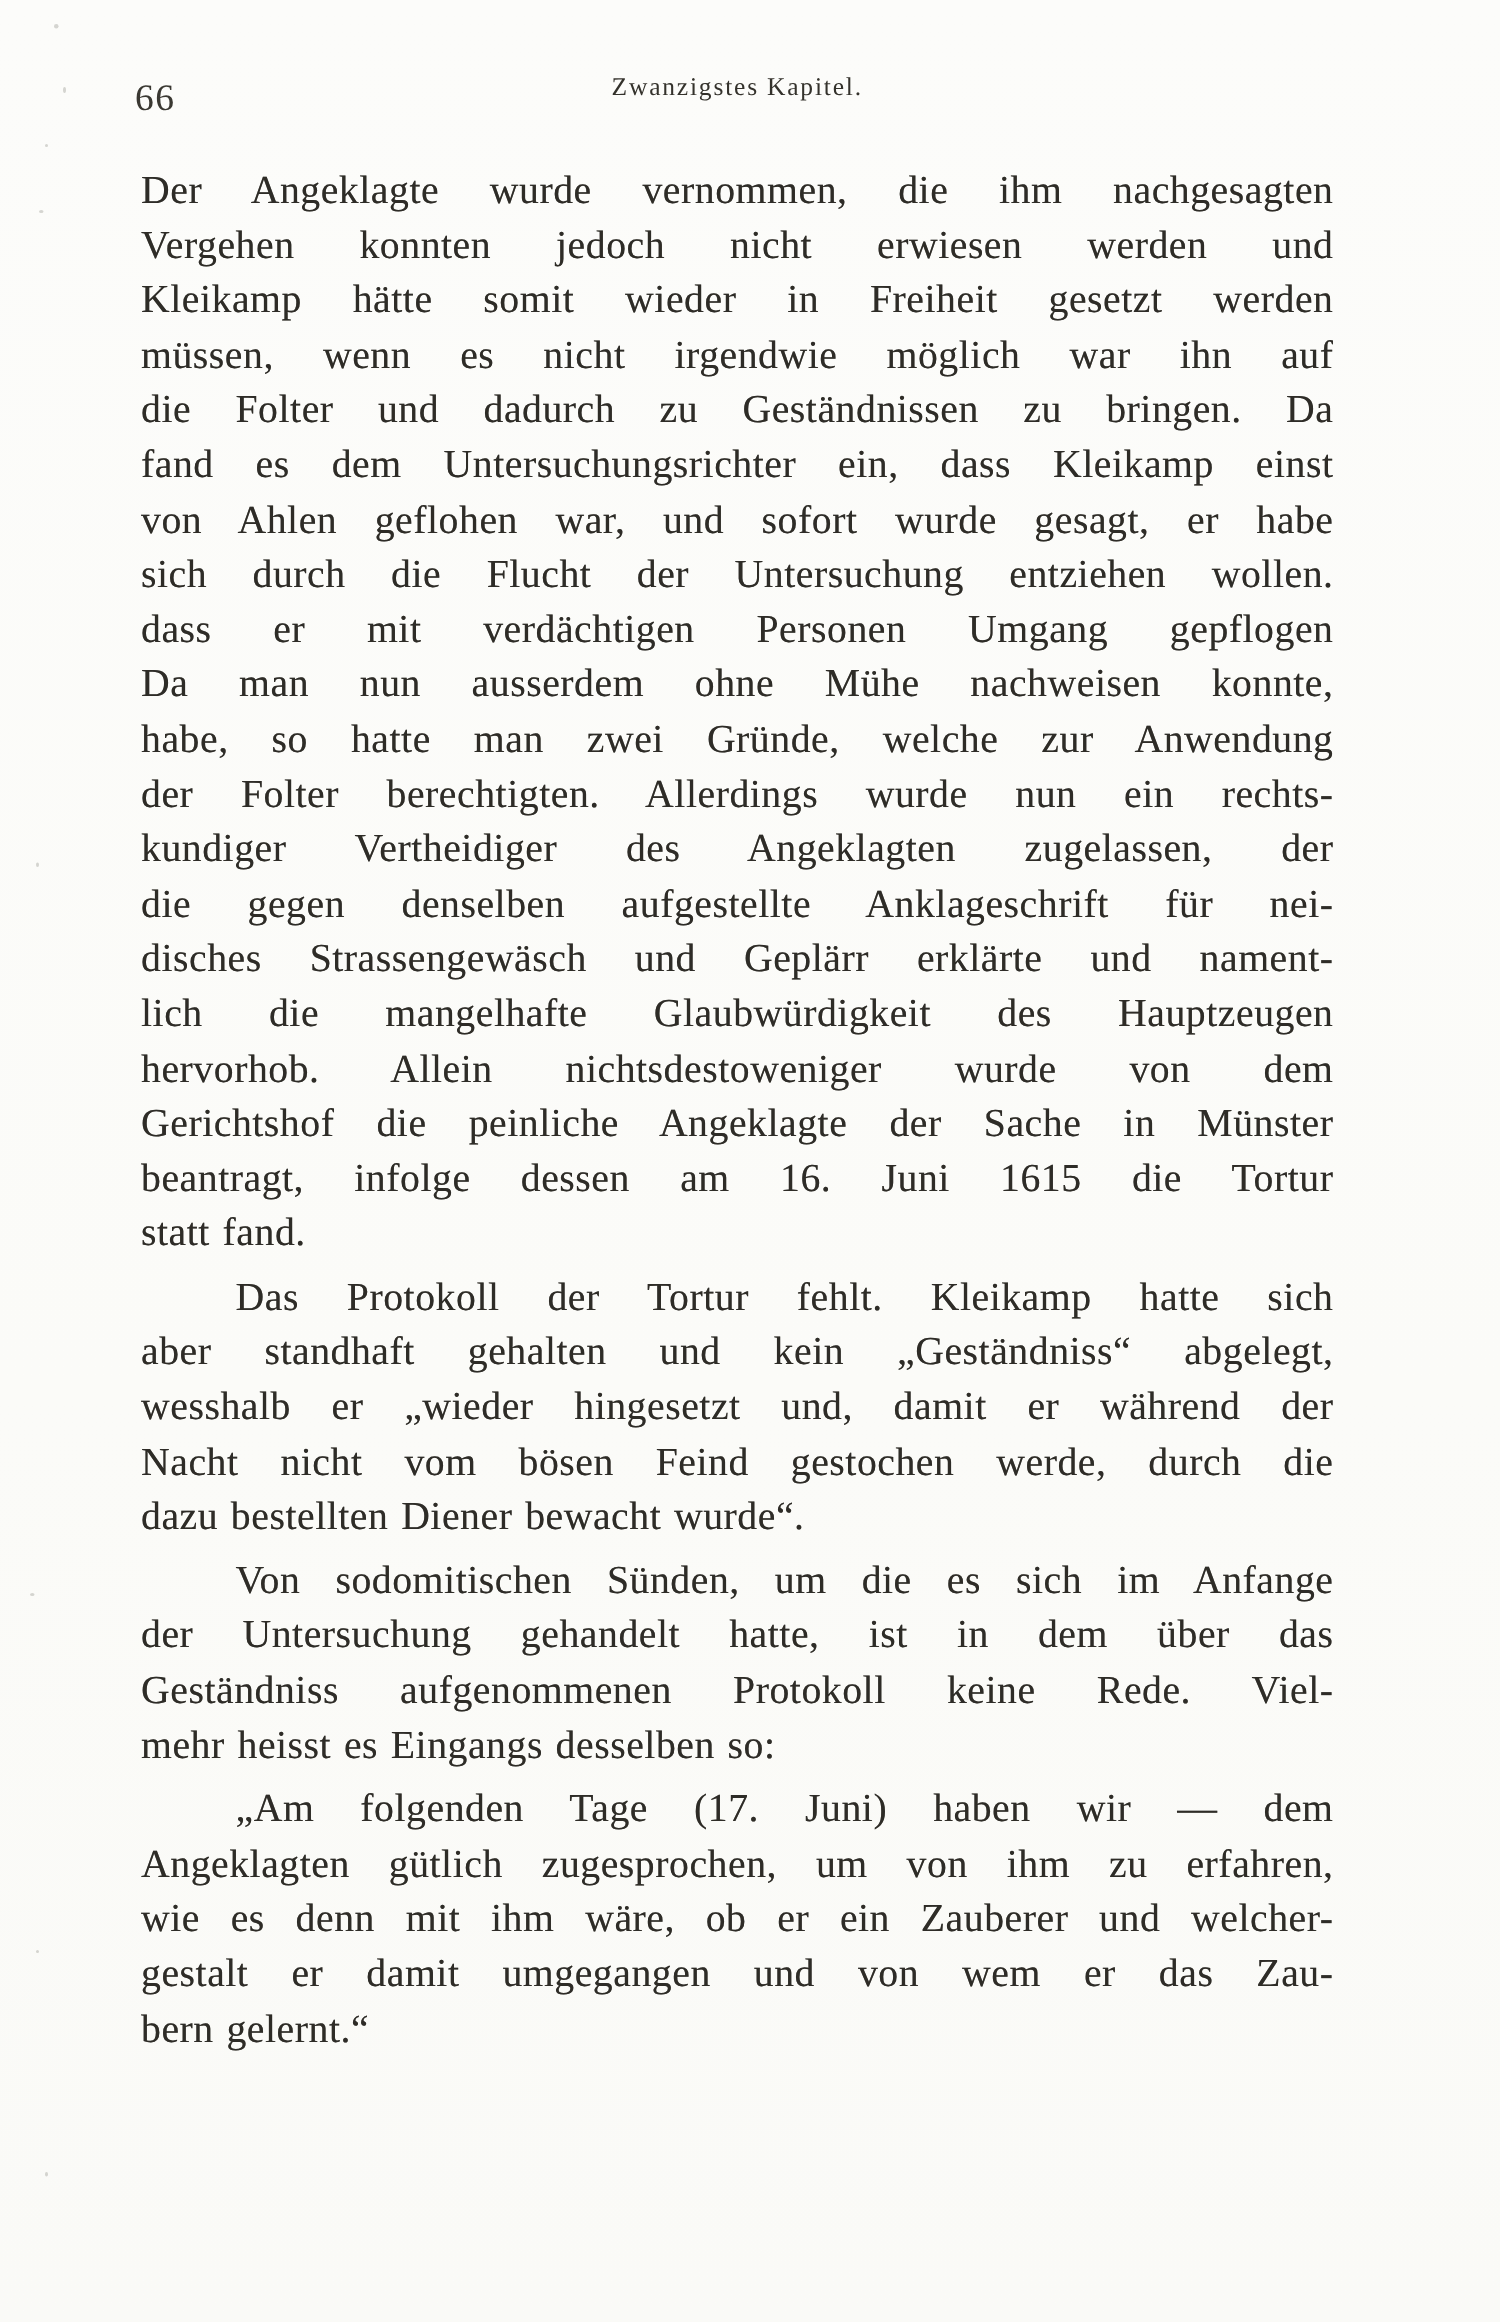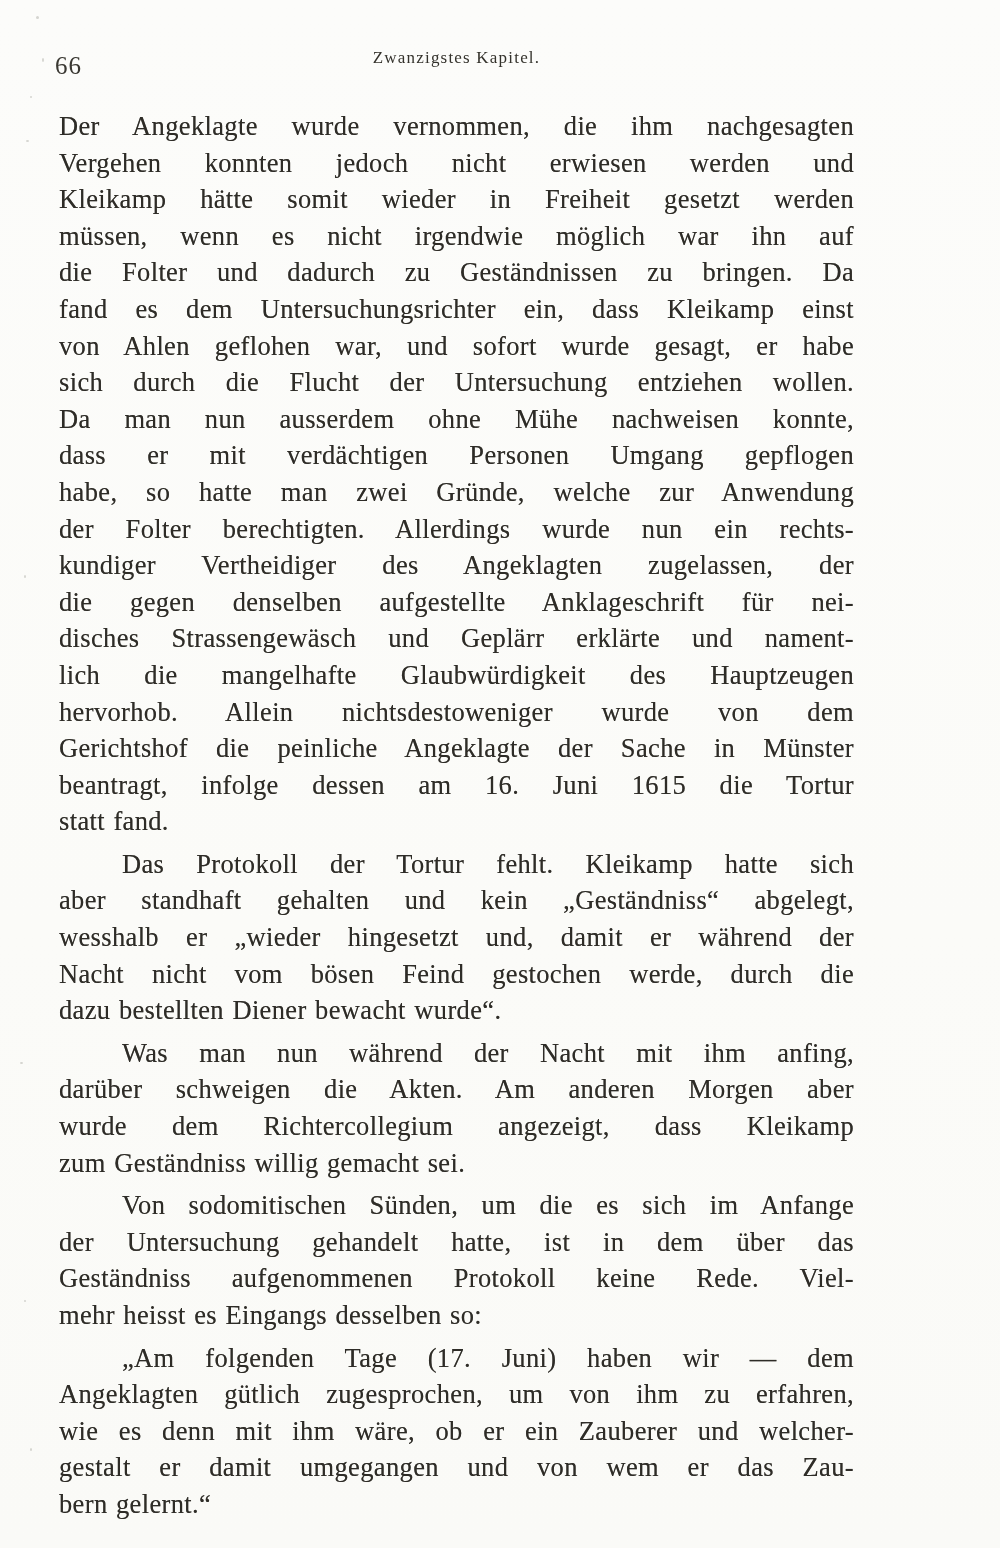--- a/index.html
+++ b/index.html
@@ -9,21 +9,21 @@
     font-family: "Liberation Serif", "DejaVu Serif", serif;
   }
   .page {
     position: relative;
     width: 1000px;
     height: 1548px;
     background: linear-gradient(180deg, #fcfcfa 0%, #fbfbf8 60%, #fafaf7 100%);
     color: #2e2c27;
     overflow: hidden;
     box-sizing: border-box;
-    padding: 48px 60px 0 53px;
+    padding: 48px 60px 0 88px;
   }
   .column {
     position: relative;
     width: 807px;
   }
   .header {
     position: relative;
     height: 34px;
     margin-bottom: 26px;
   }
@@ -93,45 +93,39 @@
 
     <div class="paragraph">
           <div class="line">Der Angeklagte wurde vernommen, die ihm nachgesagten</div>
           <div class="line">Vergehen konnten jedoch nicht erwiesen werden und</div>
           <div class="line">Kleikamp hätte somit wieder in Freiheit gesetzt werden</div>
           <div class="line">müssen, wenn es nicht irgendwie möglich war ihn auf</div>
           <div class="line">die Folter und dadurch zu Geständnissen zu bringen.  Da</div>
           <div class="line">fand es dem Untersuchungsrichter ein, dass Kleikamp einst</div>
           <div class="line">von Ahlen geflohen war, und sofort wurde gesagt, er habe</div>
           <div class="line">sich durch die Flucht der Untersuchung entziehen wollen.</div>
+          <div class="line">dass er mit verdächtigen Personen Umgang gepflogen</div>
           <div class="line">Da man nun ausserdem ohne Mühe nachweisen konnte,</div>
-          <div class="line">dass er mit verdächtigen Personen Umgang gepflogen</div>
           <div class="line">habe, so hatte man zwei Gründe, welche zur Anwendung</div>
           <div class="line">der Folter berechtigten.  Allerdings wurde nun ein rechts-</div>
           <div class="line">kundiger Vertheidiger des Angeklagten zugelassen, der</div>
           <div class="line">die gegen denselben aufgestellte Anklageschrift für nei-</div>
           <div class="line">disches Strassengewäsch und Geplärr erklärte und nament-</div>
           <div class="line">lich die mangelhafte Glaubwürdigkeit des Hauptzeugen</div>
           <div class="line">hervorhob.  Allein nichtsdestoweniger wurde von dem</div>
           <div class="line">Gerichtshof die peinliche Angeklagte der Sache in Münster</div>
           <div class="line">beantragt, infolge dessen am 16. Juni 1615 die Tortur</div>
           <div class="line last">statt fand.</div>
         </div>
         <div class="paragraph">
           <div class="line indent">Das Protokoll der Tortur fehlt.  Kleikamp hatte sich</div>
           <div class="line">aber standhaft gehalten und kein „Geständniss“ abgelegt,</div>
           <div class="line">wesshalb er „wieder hingesetzt und, damit er während der</div>
           <div class="line">Nacht nicht vom bösen Feind gestochen werde, durch die</div>
           <div class="line last">dazu bestellten Diener bewacht wurde“.</div>
-        </div>
-        <div class="paragraph">
-          <div class="line indent">Was man nun während der Nacht mit ihm anfing,</div>
-          <div class="line">darüber schweigen die Akten.  Am anderen Morgen aber</div>
-          <div class="line">wurde dem Richtercollegium angezeigt, dass Kleikamp</div>
-          <div class="line last">zum Geständniss willig gemacht sei.</div>
         </div>
         <div class="paragraph">
           <div class="line indent">Von sodomitischen Sünden, um die es sich im Anfange</div>
           <div class="line">der Untersuchung gehandelt hatte, ist in dem über das</div>
           <div class="line">Geständniss aufgenommenen Protokoll keine Rede.  Viel-</div>
           <div class="line last">mehr heisst es Eingangs desselben so:</div>
         </div>
         <div class="paragraph">
           <div class="line indent">„Am folgenden Tage (17. Juni) haben wir — dem</div>
           <div class="line">Angeklagten gütlich zugesprochen, um von ihm zu erfahren,</div>

